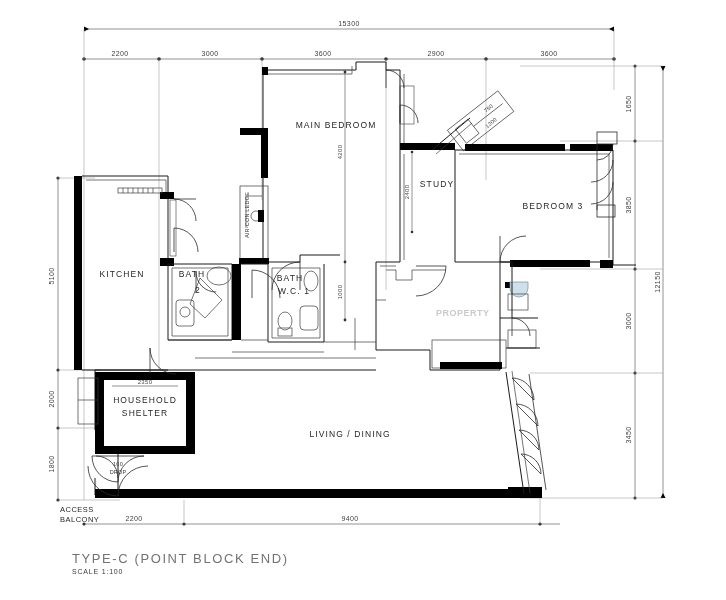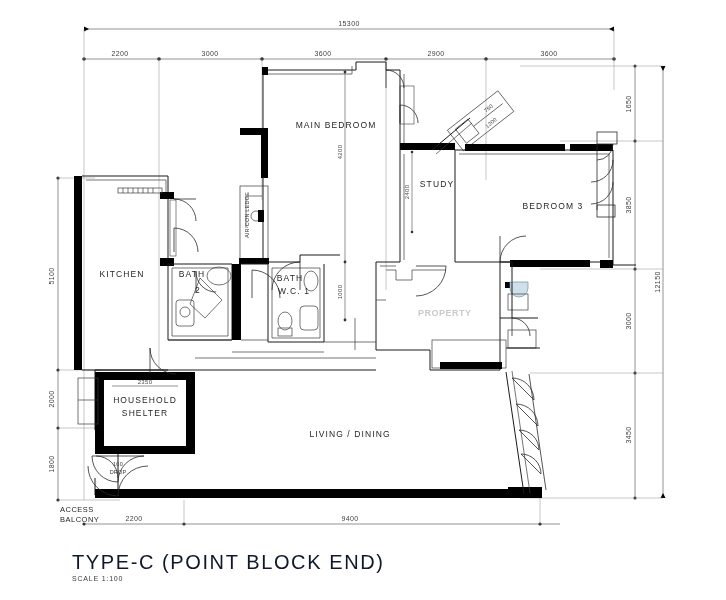--- a/index.html
+++ b/index.html
@@ -97,37 +97,37 @@
     fill: #262626;
   }
   .title-block {
     position: absolute;
     left: 72px;
     top: 552px;
     pointer-events: none;
   }
   .title-main {
     font-family: "Liberation Sans", sans-serif;
-    font-size: 20px;
+    font-size: 13px;
     letter-spacing: 1.6px;
-    color: #0f172a;
+    color: #737373;
     white-space: nowrap;
     line-height: 1.05;
   }
   .title-scale {
     font-family: "Liberation Sans", sans-serif;
     font-size: 7px;
     letter-spacing: 0.8px;
     color: #3a3a3a;
     margin-top: 2px;
     white-space: nowrap;
   }
   .watermark {
     position: absolute;
-    left: 386px;
+    left: 404px;
     top: 308px;
     font-family: "Liberation Sans", sans-serif;
     font-size: 9px;
     font-weight: bold;
     letter-spacing: 0.5px;
     color: #b9b9b9;
     opacity: 0.75;
     white-space: nowrap;
     pointer-events: none;
     padding-left: 32px;

